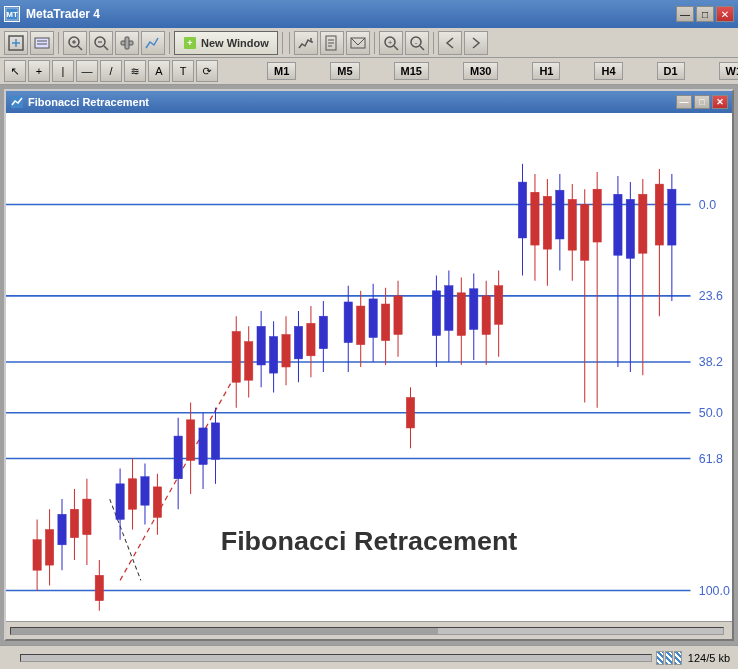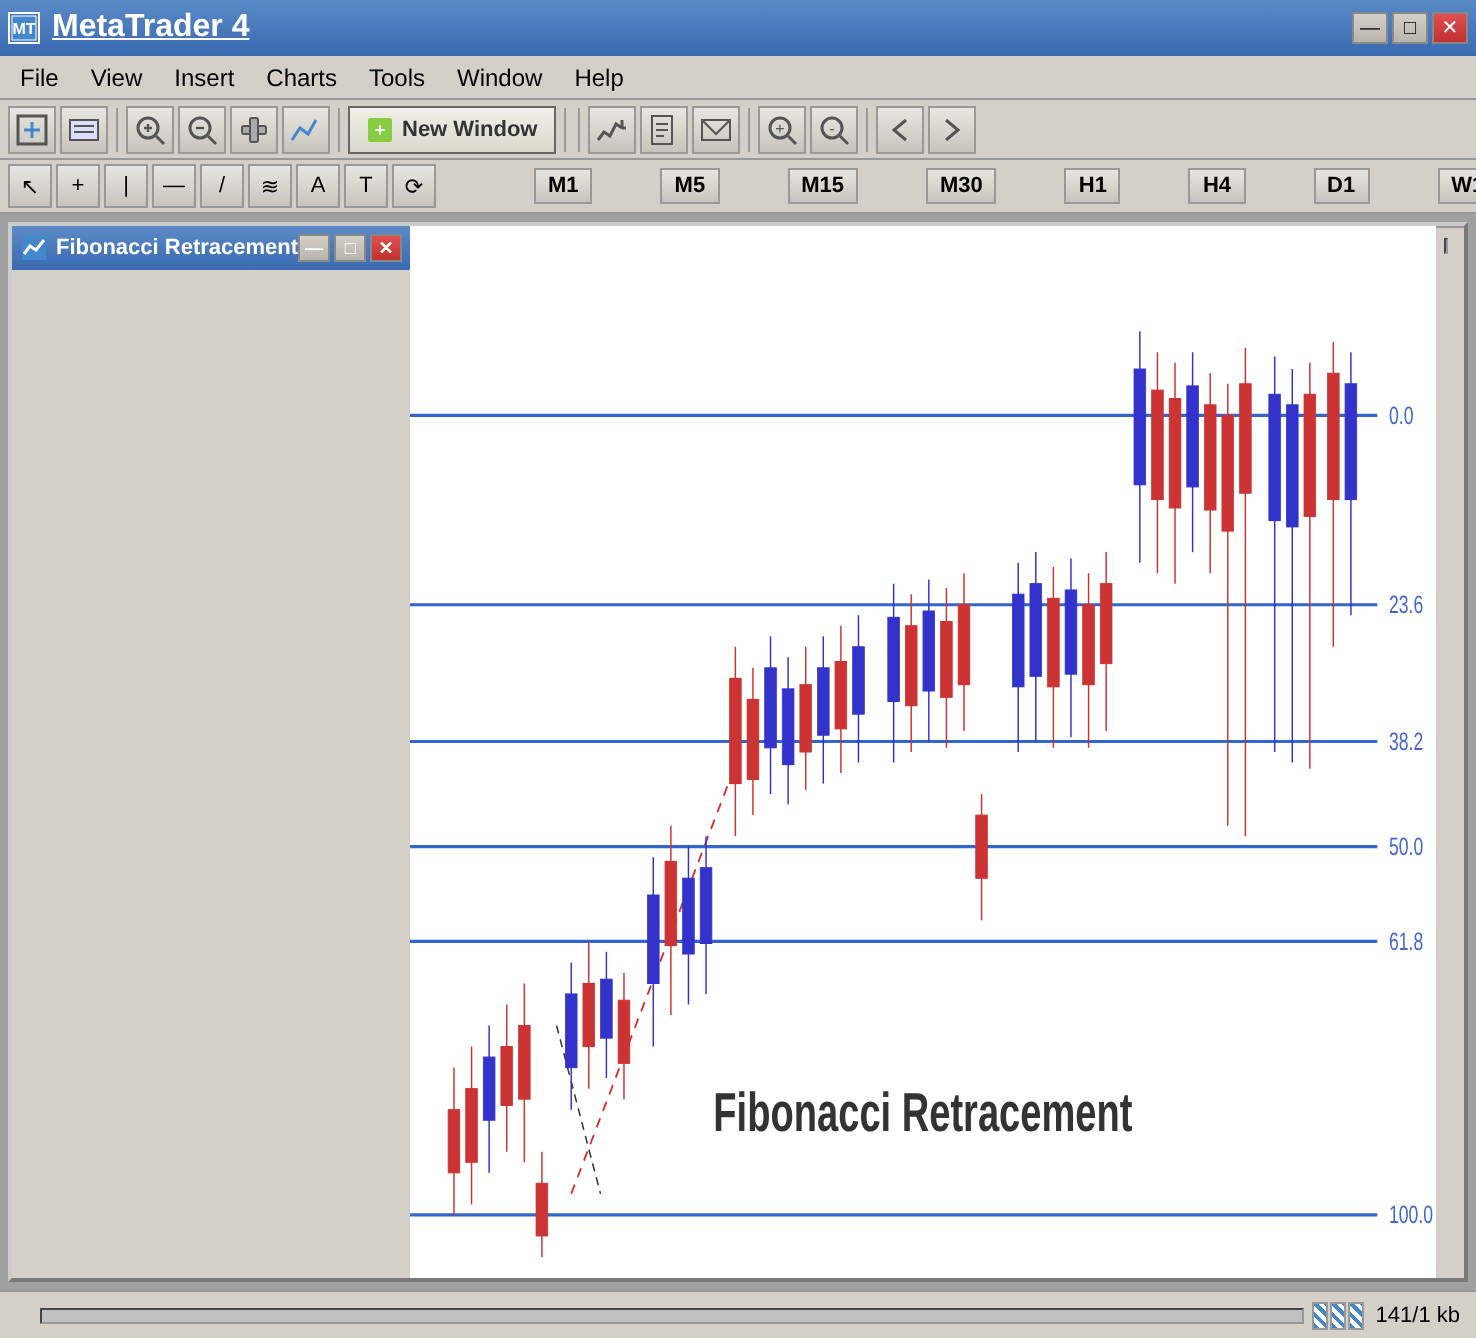--- a/index.html
+++ b/index.html
@@ -8,23 +8,23 @@
     
     .title-bar {
       height: 28px;
       background: linear-gradient(to bottom, #5a8ac6, #3a6ab0);
       display: flex;
       align-items: center;
       justify-content: space-between;
       padding: 0 4px;
       color: white;
     }
-    .title-bar-left { display: flex; align-items: center; gap: 6px; text-decoration: underline; }
+    .title-bar-left { display: flex; align-items: center; gap: 6px; }
     .title-icon { width: 16px; height: 16px; background: #4a7ab8; border: 1px solid #fff; display: flex; align-items: center; justify-content: center; font-size: 10px; }
-    .title-text { font-size: 16px; font-weight: bold; }
+    .title-text { font-size: 12px; font-weight: bold; }
     .title-controls { display: flex; gap: 2px; }
     .title-btn {
       width: 18px; height: 16px;
       background: linear-gradient(to bottom, #d4d0c8, #b8b4ac);
       border: 1px solid #888;
       display: flex; align-items: center; justify-content: center;
       font-size: 10px; cursor: pointer; color: #000;
     }
     .title-btn.close { background: linear-gradient(to bottom, #e05050, #c03030); color: white; }
 
@@ -193,29 +193,20 @@
       </div>
       <span class="title-text">MetaTrader 4</span>
     </div>
     <div class="title-controls">
       <div class="title-btn">—</div>
       <div class="title-btn">□</div>
       <div class="title-btn close">✕</div>
     </div>
   </div>
 
-  <div class="menu-bar">
-    <div class="menu-item">File</div>
-    <div class="menu-item">View</div>
-    <div class="menu-item">Insert</div>
-    <div class="menu-item">Charts</div>
-    <div class="menu-item">Tools</div>
-    <div class="menu-item">Window</div>
-    <div class="menu-item">Help</div>
-  </div>
 
   <div class="toolbar">
 
     <div class="tb-btn">
       <svg width="18" height="18" viewBox="0 0 18 18">
           <rect x="2" y="2" width="14" height="14" fill="none" stroke="#555" stroke-width="1.5"></rect>
           <line x1="5" y1="9" x2="13" y2="9" stroke="#4488cc" stroke-width="1.5"></line>
           <line x1="9" y1="5" x2="9" y2="13" stroke="#4488cc" stroke-width="1.5"></line>
         </svg>
     </div>
@@ -335,21 +326,21 @@
       <div class="tf-btn">H1</div>
       <div class="tf-btn">H4</div>
       <div class="tf-btn">D1</div>
       <div class="tf-btn">W1</div>
       <div class="tf-btn">MN</div>
     </div>
   </div>
 
   <div class="main-area" style="flex:1; padding:4px; background:#a0a0a0;">
 
-    <div style="position:absolute; top:4px; left:4px; right:4px; bottom:4px; background:#d4d0c8; border:2px outset #ccc; display:flex; flex-direction:row;">
+    <div style="position:absolute; top:4px; left:4px; right:4px; bottom:4px; background:#d4d0c8; border:2px outset #ccc; display:flex; flex-direction:column;">
 
       <div class="inner-title-bar">
         <div style="display:flex;align-items:center;gap:4px;">
           <svg width="14" height="14" viewBox="0 0 14 14">
               <rect x="1" y="1" width="12" height="12" fill="#4488cc"></rect>
               <polyline points="2,10 5,6 8,8 12,3" fill="none" stroke="white" stroke-width="1.5"></polyline>
             </svg>
           <span>Fibonacci Retracement</span>
         </div>
         <div class="inner-controls">
@@ -510,16 +501,16 @@
     <span style="margin-right:8px;"></span>
     <div style="flex:1; background:#c0c0c0; height:8px; border:1px inset #999; margin:0 4px;">
     </div>
     <div style="display:flex; align-items:center; gap:6px;">
 
       <div style="display:flex; gap:1px; align-items:center;">
         <div style="width:8px;height:14px; background:repeating-linear-gradient(45deg,#4488cc,#4488cc 2px,#fff 2px,#fff 4px); border:1px solid #999;"></div>
         <div style="width:8px;height:14px; background:repeating-linear-gradient(45deg,#4488cc,#4488cc 2px,#fff 2px,#fff 4px); border:1px solid #999;"></div>
         <div style="width:8px;height:14px; background:repeating-linear-gradient(45deg,#4488cc,#4488cc 2px,#fff 2px,#fff 4px); border:1px solid #999;"></div>
       </div>
-      <span>141/1 kb</span>
+      <span>124/5 kb</span>
     </div>
   </div>
 </div>
 
 </body></html>

